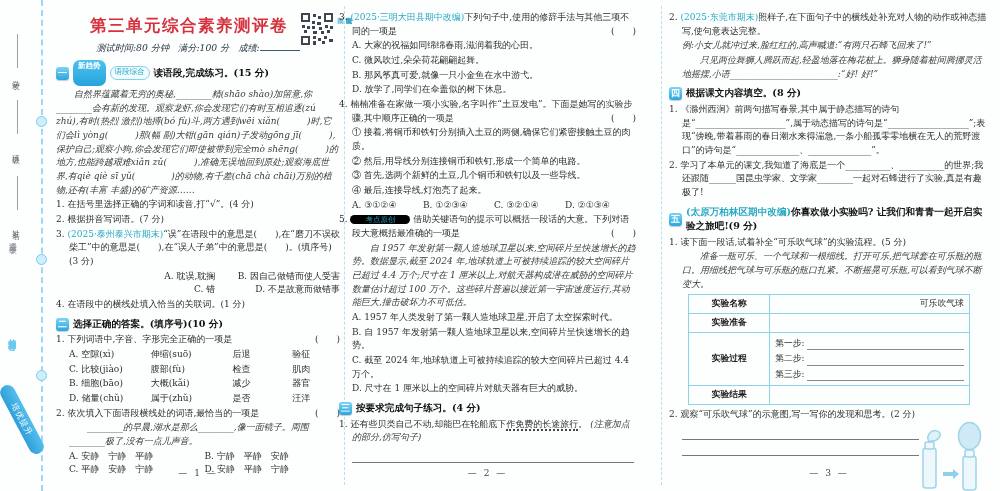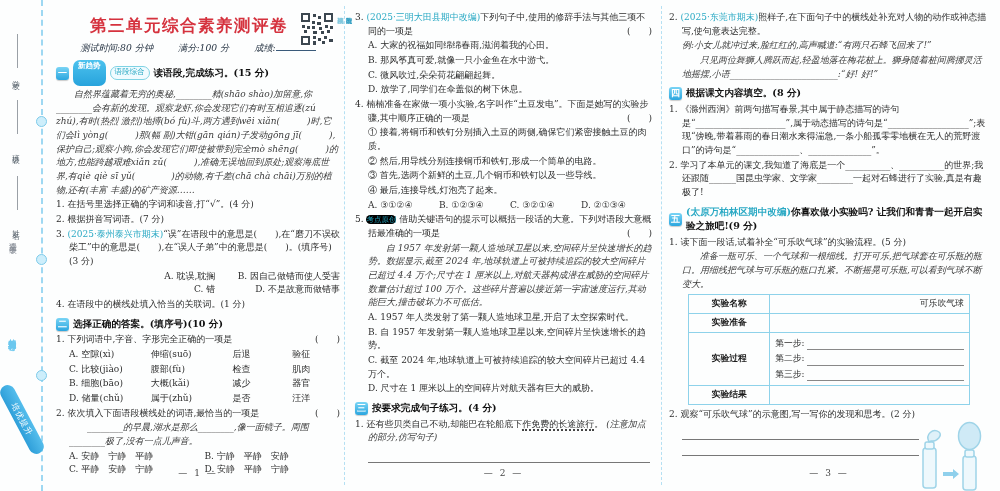--- a/index.html
+++ b/index.html
@@ -19,47 +19,47 @@
               font-size:8px;color:#6cc8ef;font-weight:bold;letter-spacing:1px;}
   .ribbon{position:absolute;left:-16px;top:412px;width:76px;height:15px;border-radius:8px;
           background:linear-gradient(180deg,#54bdec,#2f9fd9);transform:rotate(62deg);
           color:#fff;font-size:8px;line-height:15px;text-align:center;letter-spacing:1px;
           font-family:"DejaVu Sans","Liberation Sans",sans-serif;}
   
   .divider{position:absolute;top:6px;bottom:6px;border-left:1px dashed #b5e0f3;}
   #div1{left:344px;} #div2{left:661px;}
   .col{position:absolute;top:10px;height:474px;}
   #col1{left:56px;width:284px;}
-  #col2{left:355px;width:297px;}
+  #col2{left:339px;width:297px;}
   #col3{left:669px;width:320px;}
   .pfoot{position:absolute;bottom:3px;left:0;right:0;text-align:center;color:#444;
          letter-spacing:2px;font-size:9px;}
   
   .htitle{text-align:center;font-size:16.5px;font-weight:bold;color:#d5323e;
           letter-spacing:1.5px;margin:3px 18px 3px 0;}
-  .hmeta{display:flex;justify-content:center;gap:25px;font-style:italic;color:#1f2d3d;
+  .hmeta{display:flex;justify-content:center;gap:9px;font-style:italic;color:#1f2d3d;
          font-size:9.2px;margin-bottom:3px;}
   .scoreline{display:inline-block;width:40px;border-bottom:1px solid #3a5a7a;height:9px;}
   .qrwrap{position:absolute;right:-12px;top:2px;display:flex;gap:2px;}
   .qrcaps{display:flex;gap:1px;}
   .qrcap{writing-mode:vertical-rl;text-orientation:upright;font-size:6.5px;line-height:1.15;}
   .qrcap.c1{color:#7fc6dd;} .qrcap.c2{color:#2d9cc0;}
   
   .sec{display:flex;align-items:center;gap:4px;margin:5px 0 2px;}
   .snum{flex:0 0 13px;width:13px;height:13px;border-radius:3px;text-align:center;
         background:linear-gradient(180deg,#79d4f5,#2ba6df);color:#fff;font-size:9px;
         line-height:13px;font-weight:bold;box-shadow:0 1px 1px rgba(0,0,0,.2);}
   .stitle{font-size:9.6px;color:#101010;font-weight:bold;}
   .badge1{background:linear-gradient(180deg,#4cc2ee,#27a3dc);color:#fff;border-radius:7px;
           padding:0 5px;font-size:7.5px;line-height:11px;height:26px;font-weight:bold;
           font-family:"DejaVu Sans","Liberation Sans",sans-serif;}
   .badge2{border:1px solid #7fd3e4;color:#2aa9c4;background:#f0fbff;border-radius:7px;
           padding:0 4px;font-size:7.5px;line-height:10px;height:12px;
           font-family:"DejaVu Sans","Liberation Sans",sans-serif;}
-  .badge3{background:#000000;color:#1e9ab4;border-radius:7px;padding:0 0;font-size:7.5px;}
+  .badge3{background:#000000;color:#1e9ab4;border-radius:7px;padding:0 15px;font-size:7.5px;}
   .tag{color:#2aa9c4;}
   .kai{font-style:italic;color:#3a3a3a;}
   .ind{text-indent:2em;}
   .item{padding-left:13px;text-indent:-13px;margin:1px 0;}
   .sub{padding-left:13px;margin:1px 0;}
   .br{float:right;margin-left:5px;}
   .row4{display:flex;padding-left:13px;margin:1px 0;gap:12px;}
   .row4 span:nth-child(1){width:76px;} .row4 span:nth-child(2){width:76px;}
   .row4 span:nth-child(3){width:52px;} .row4 span:nth-child(4){width:52px;}
   .opt2{display:flex;flex-wrap:wrap;padding-left:13px;}
@@ -215,22 +215,22 @@
     <div class="pfoot">— 1 —</div>
   </div>
 
   <div class="col" id="col2">
     <div class="item">
       <span>3.</span>
       <span class="tag">(2025·三明大田县期中改编)</span><span>下列句子中,使用的修辞手法与其他三项不同的一项是</span>
       <span class="br">(　　)</span>
     </div>
     <div class="sub">A. 大家的祝福如同绵绵春雨,滋润着我的心田。</div>
+    <div class="sub">C. 微风吹过,朵朵荷花翩翩起舞。</div>
     <div class="sub">B. 那风筝真可爱,就像一只小金鱼在水中游弋。</div>
-    <div class="sub">C. 微风吹过,朵朵荷花翩翩起舞。</div>
     <div class="sub">D. 放学了,同学们在伞盖似的树下休息。</div>
 
     <div class="item">
       <span>4. 楠楠准备在家做一项小实验,名字叫作“土豆发电”。下面是她写的实验步骤,其中顺序正确的一项是</span><span class="br">(　　)</span>
     </div>
     <div class="sub">① 接着,将铜币和铁钉分别插入土豆的两侧,确保它们紧密接触土豆的肉质。</div>
     <div class="sub">② 然后,用导线分别连接铜币和铁钉,形成一个简单的电路。</div>
     <div class="sub">③ 首先,选两个新鲜的土豆,几个铜币和铁钉以及一些导线。</div>
     <div class="sub">④ 最后,连接导线,灯泡亮了起来。</div>
     <div class="row1x4">

